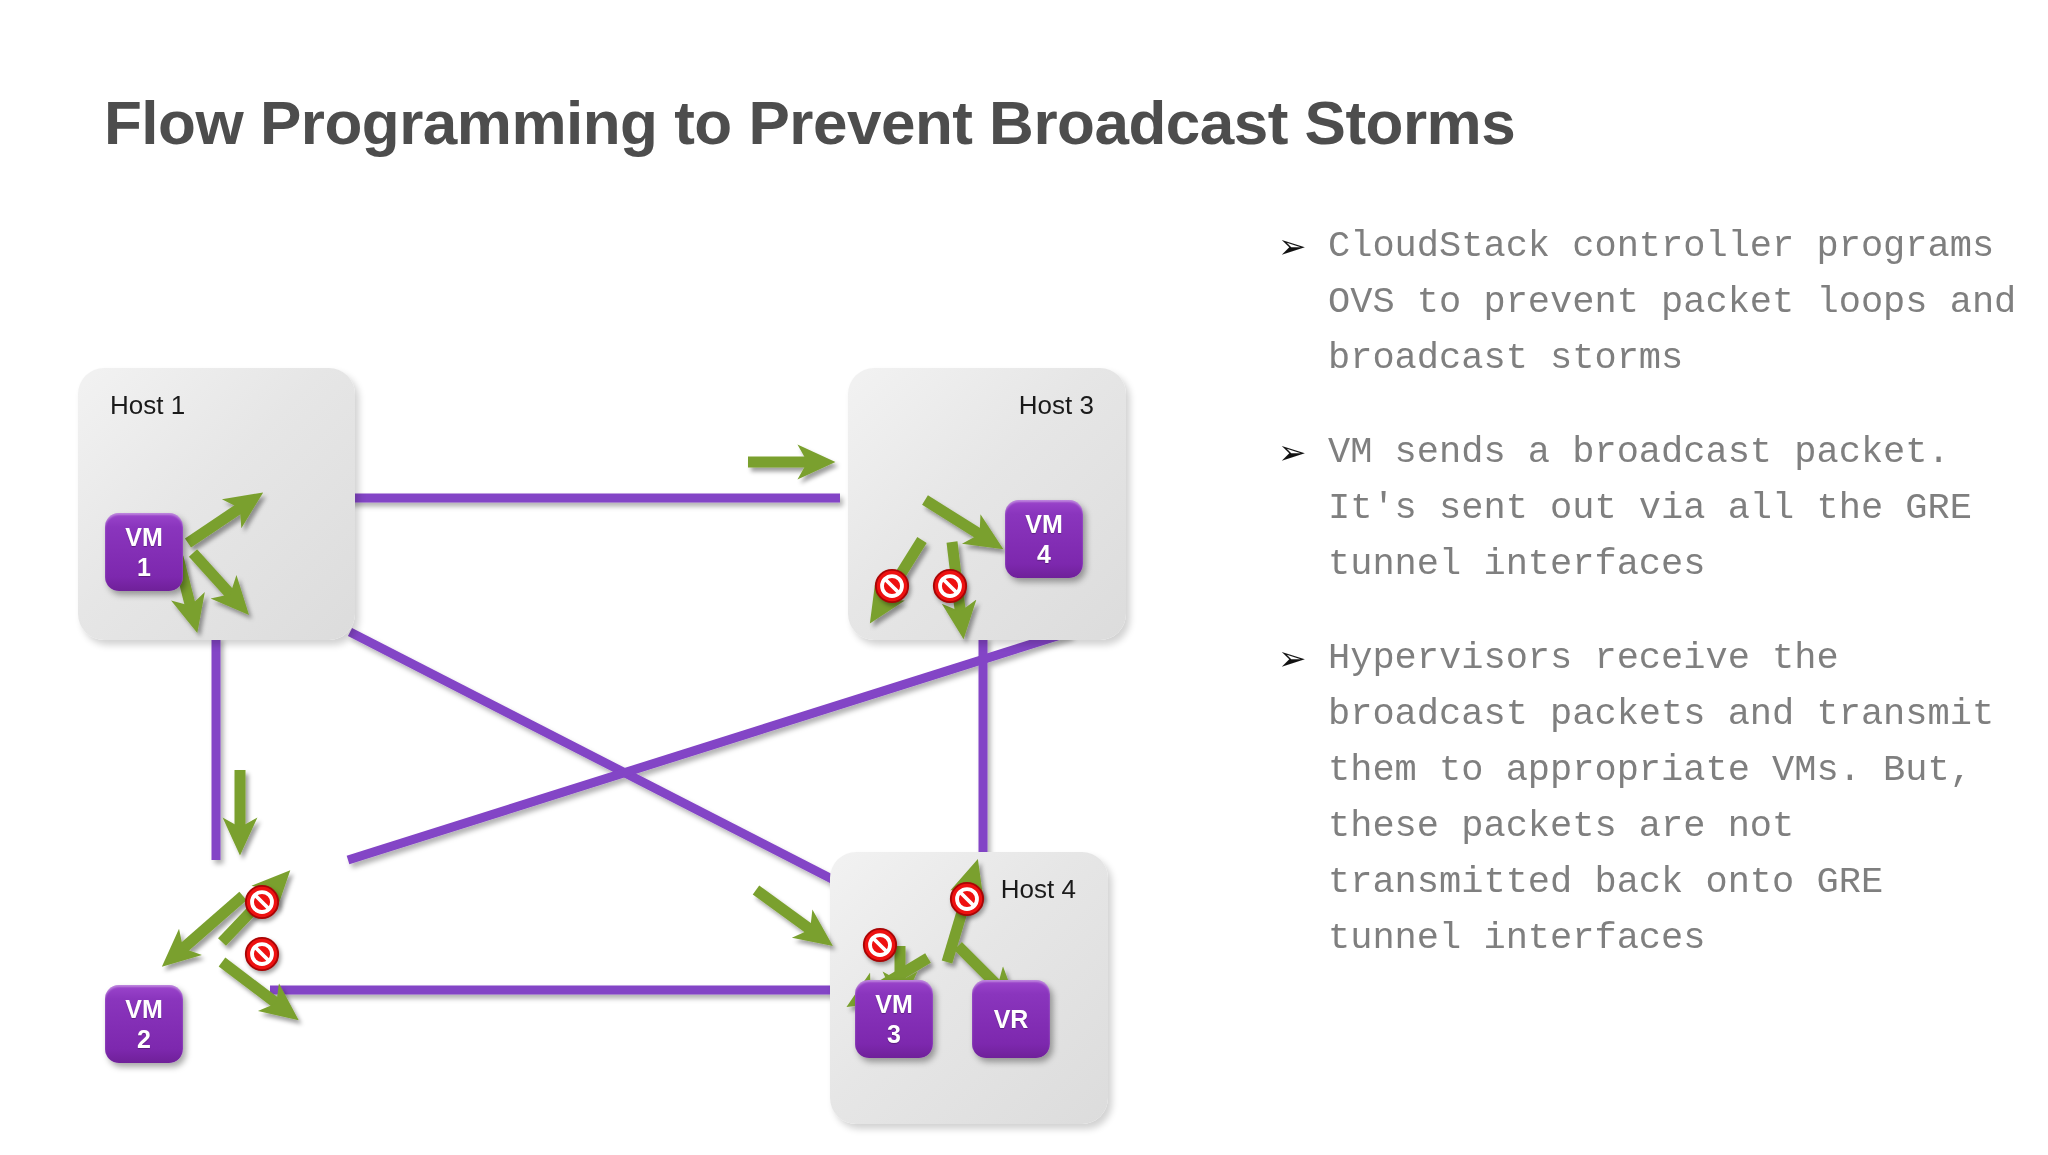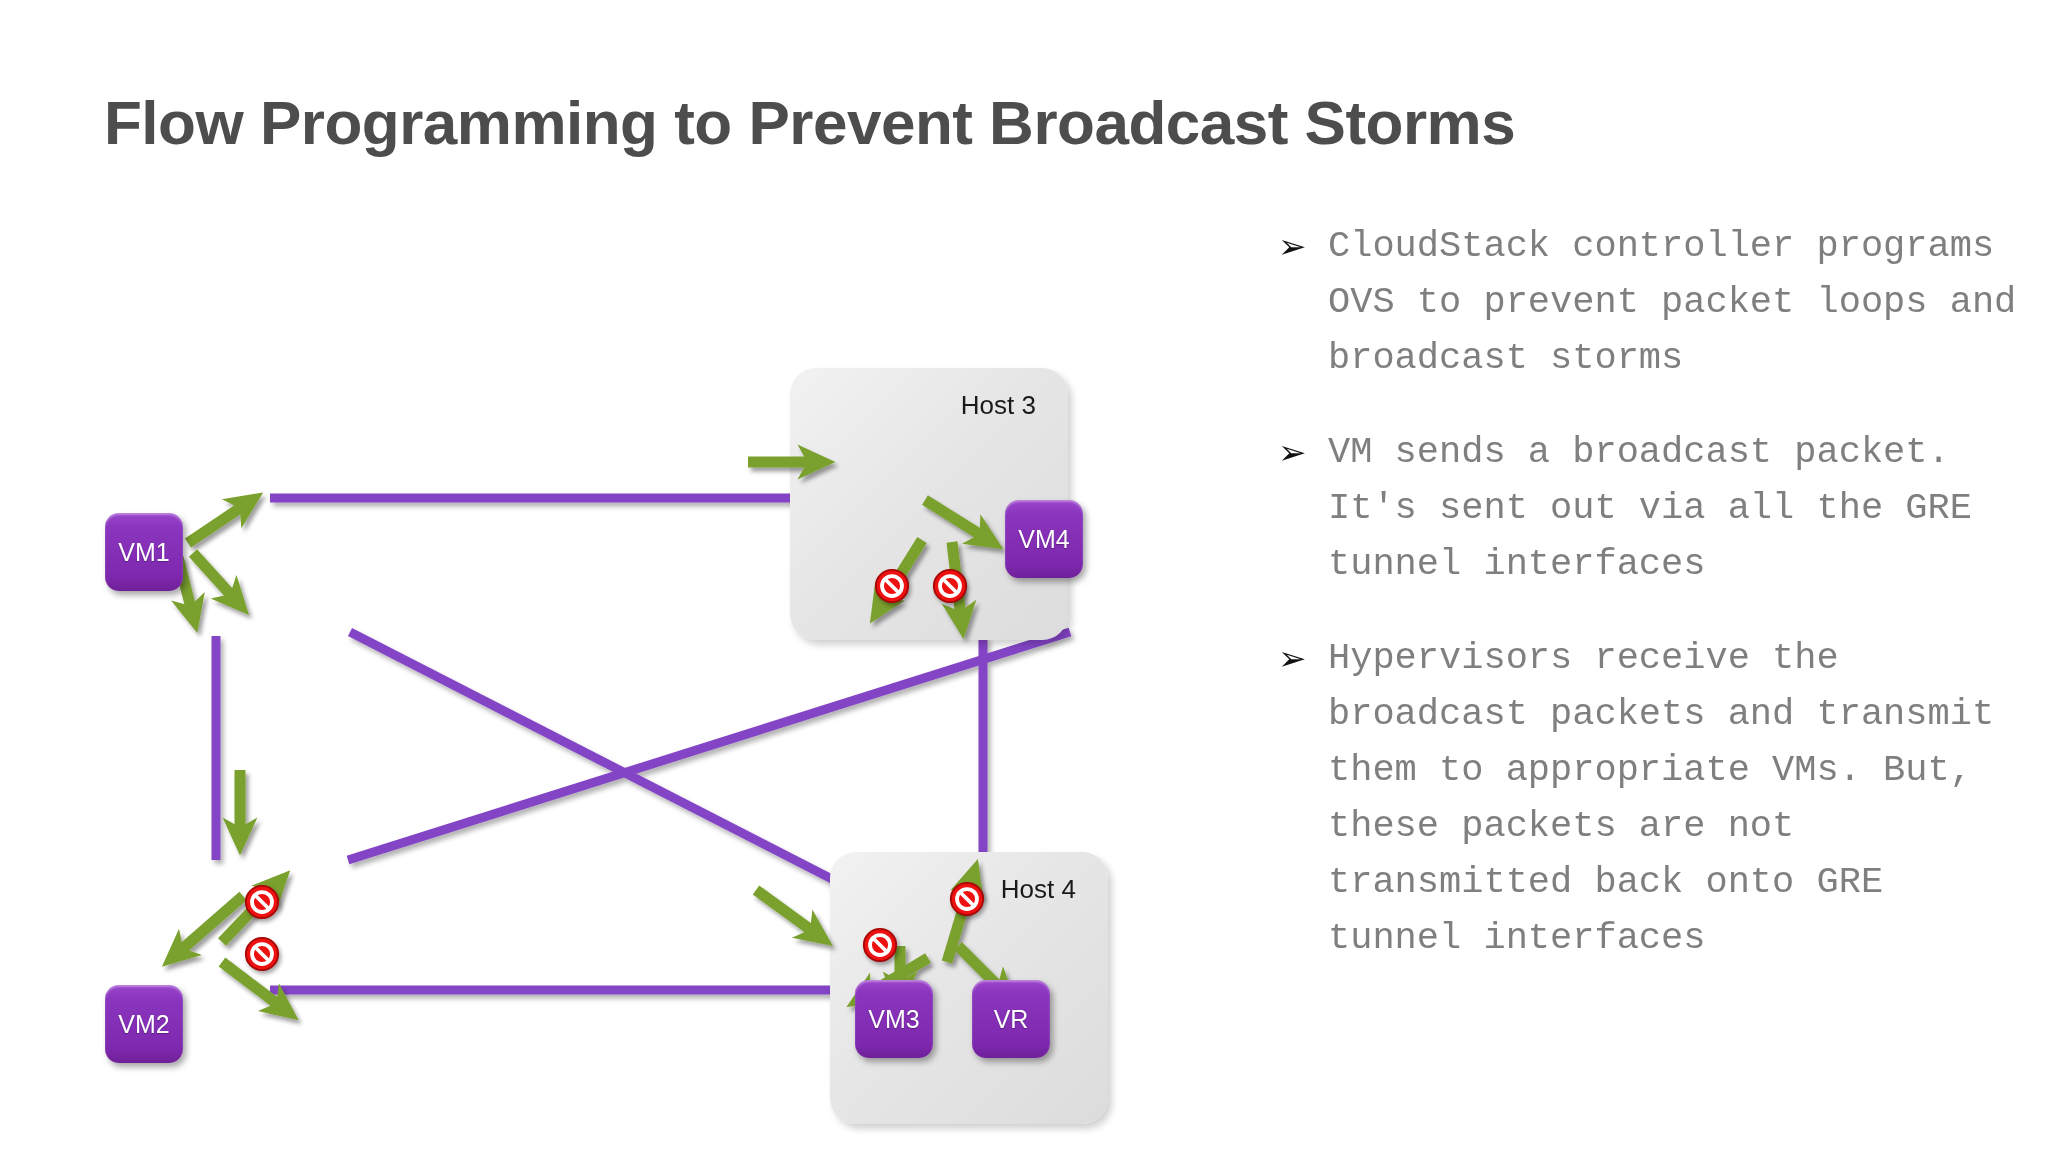--- a/index.html
+++ b/index.html
@@ -97,28 +97,29 @@
 
   .vm-box {
     position: absolute;
     width: 78px;
     height: 78px;
     border-radius: 14px;
     background: linear-gradient(to bottom, #9b45cc 0%, #8a35bd 18%, #7d28ae 82%, #6f2099 100%);
     box-shadow: 3px 4px 6px rgba(0,0,0,0.35), inset 0 2px 2px rgba(255,255,255,0.35);
     color: #ffffff;
     display: flex;
-    flex-direction: row;
+    flex-direction: column;
     align-items: center;
     justify-content: center;
     font-size: 25px;
     line-height: 30px;
     font-family: "Liberation Sans", sans-serif;
     z-index: 5;
     text-shadow: 0 1px 1px rgba(0,0,0,0.3);
+    font-weight: bold;
   }
 
   .block-icon {
     position: absolute;
     width: 38px;
     height: 38px;
     z-index: 6;
     filter: drop-shadow(2px 3px 2px rgba(0,0,0,0.35));
   }
 </style>
@@ -147,22 +148,25 @@
       <g filter="url(#lineShadow)" stroke="#8344c6" stroke-width="9" stroke-linecap="butt">
         <line x1="270" y1="498" x2="840" y2="498"></line>
         <line x1="216" y1="636" x2="216" y2="860"></line>
         <line x1="350" y1="632" x2="1068" y2="1000"></line>
         <line x1="348" y1="860" x2="1070" y2="632"></line>
         <line x1="270" y1="990" x2="855" y2="990"></line>
         <line x1="983" y1="636" x2="983" y2="862"></line>
       </g>
     </svg>
 
-
-    <div class="host-box" style="left:790px; top:368px; width:278px; height:272px;">
+    <div class="host-box" style="left:78px; top:368px; width:277px; height:272px;">
+      <div class="host-label left">Host 1</div>
+    </div>
+
+    <div class="host-box" style="left:848px; top:368px; width:278px; height:272px;">
       <div class="host-label right">Host 3</div>
     </div>
 
 
     <div class="host-box" style="left:830px; top:852px; width:278px; height:272px;">
       <div class="host-label right">Host 4</div>
     </div>
 
     <div class="vm-box" style="left:105px; top:513px;">
       <span>VM</span>

